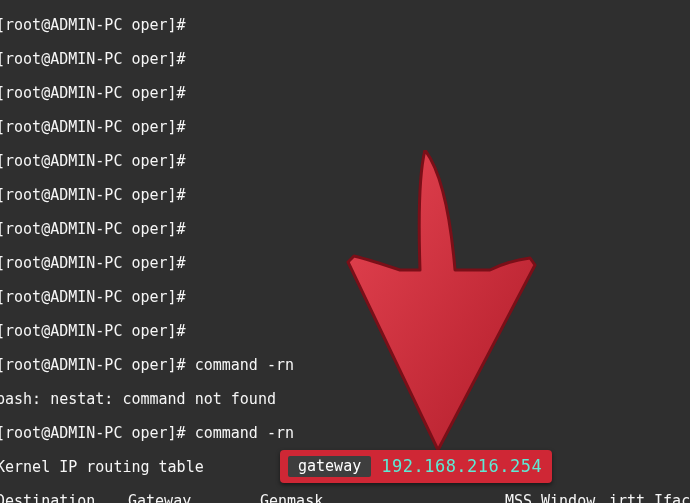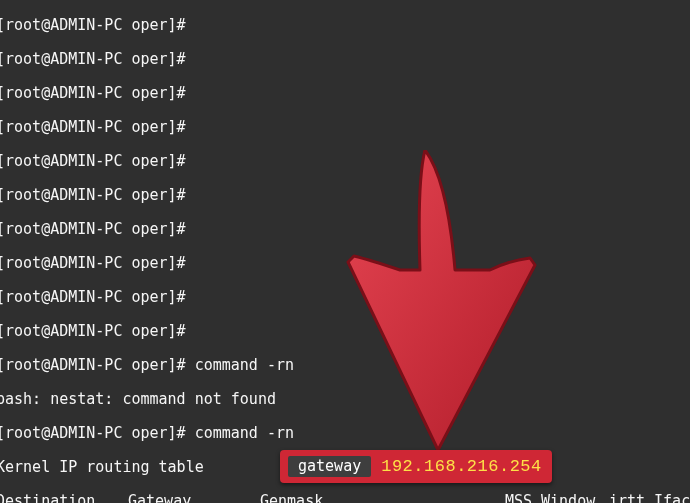--- a/index.html
+++ b/index.html
@@ -45,24 +45,23 @@
     box-shadow:0 2px 4px rgba(0,0,0,.5);
   }
   .callout-label{
     background:#3e3e3e;
     color:#ffffff;
     padding:2px 10px;
     border-radius:2px;
     font-size:15px;
   }
   .callout-value{
-    color:#fde047;
+    color:#5eead4;
     font-size:17px;
     letter-spacing:0.5px;
-    font-family:Liberation Mono, monospace;
   }
 </style>
 </head>
 <body>
 
 <div class="terminal">
 <span class="line"><span>[root@ADMIN-PC oper]#</span> </span>
 <span class="line"><span>[root@ADMIN-PC oper]#</span> </span>
 <span class="line"><span>[root@ADMIN-PC oper]#</span> </span>
 <span class="line"><span>[root@ADMIN-PC oper]#</span> </span>

